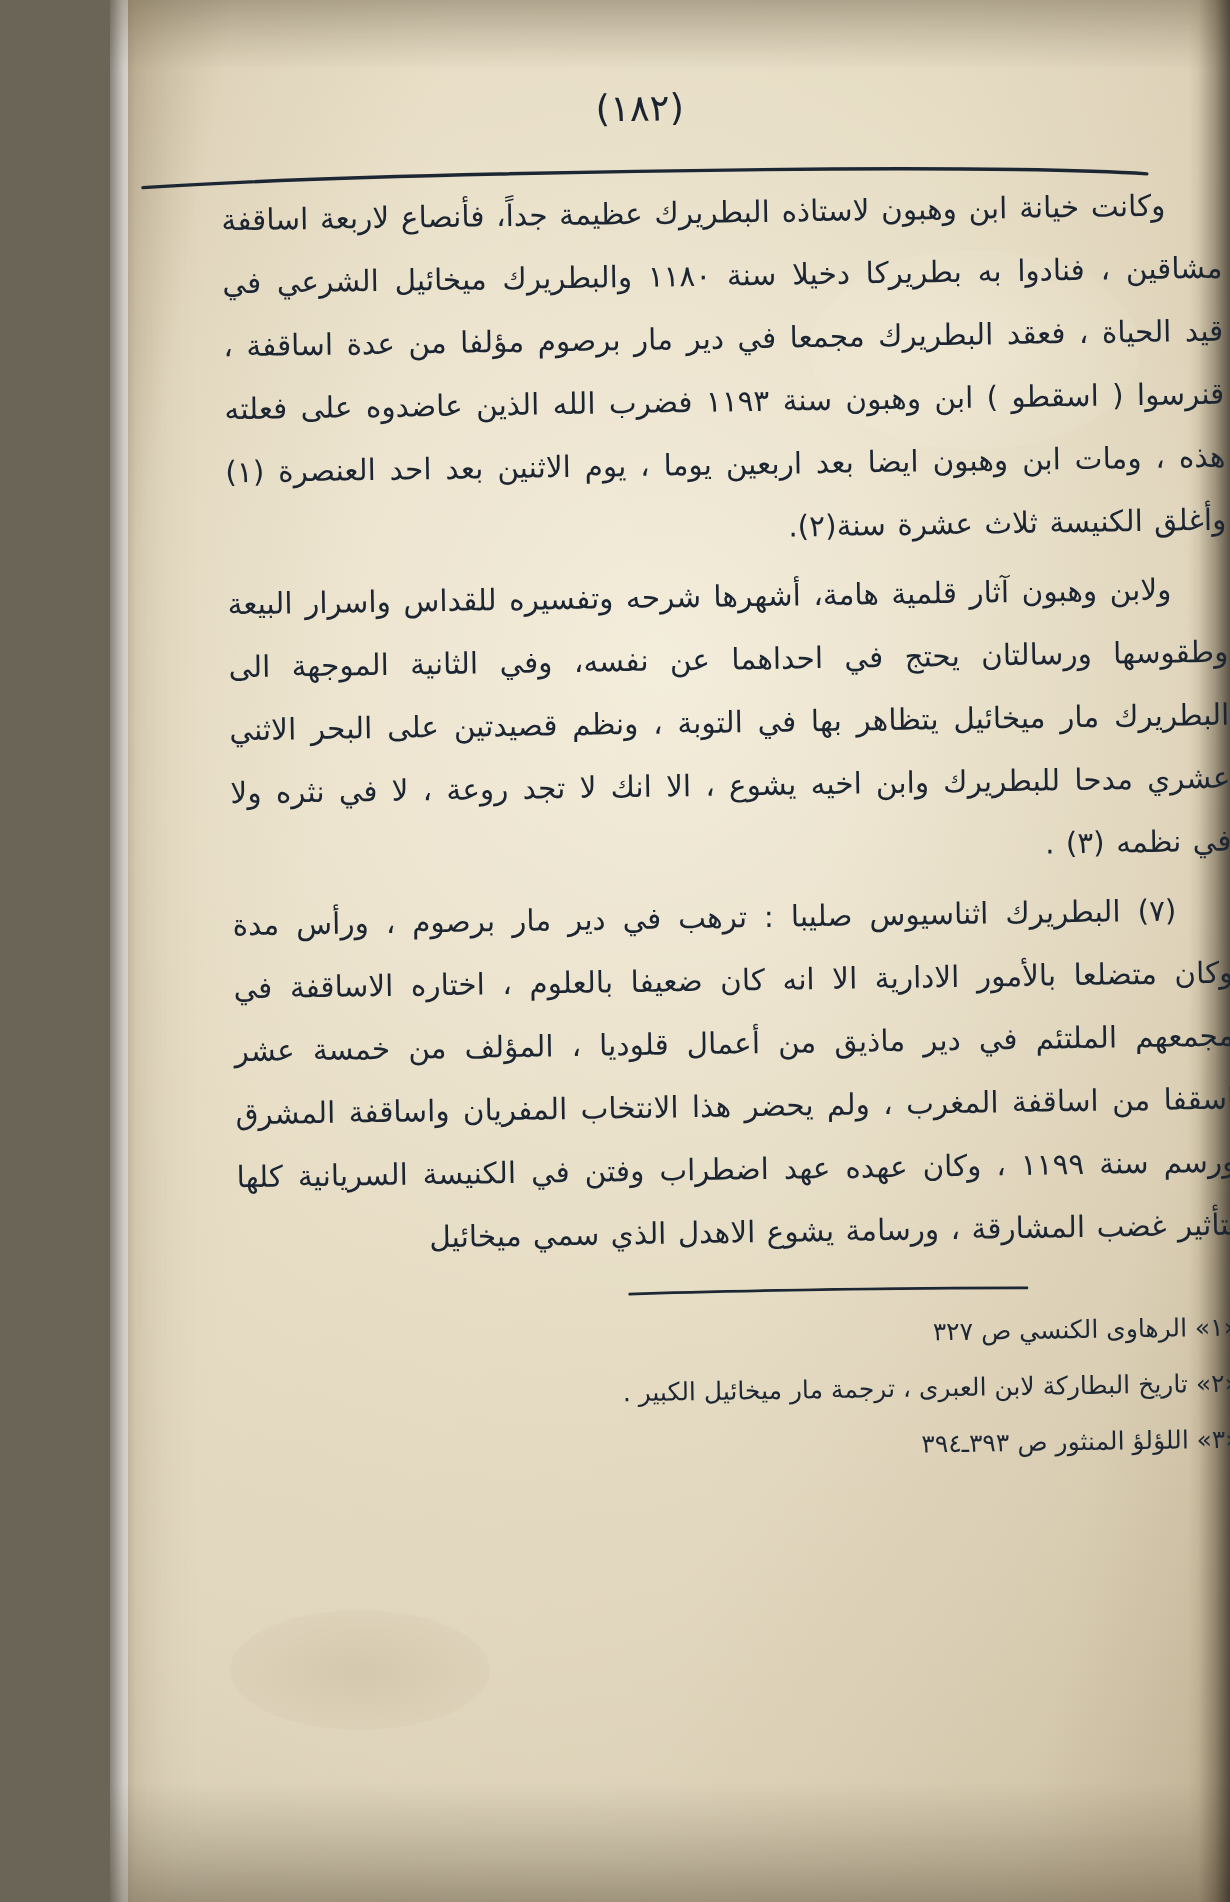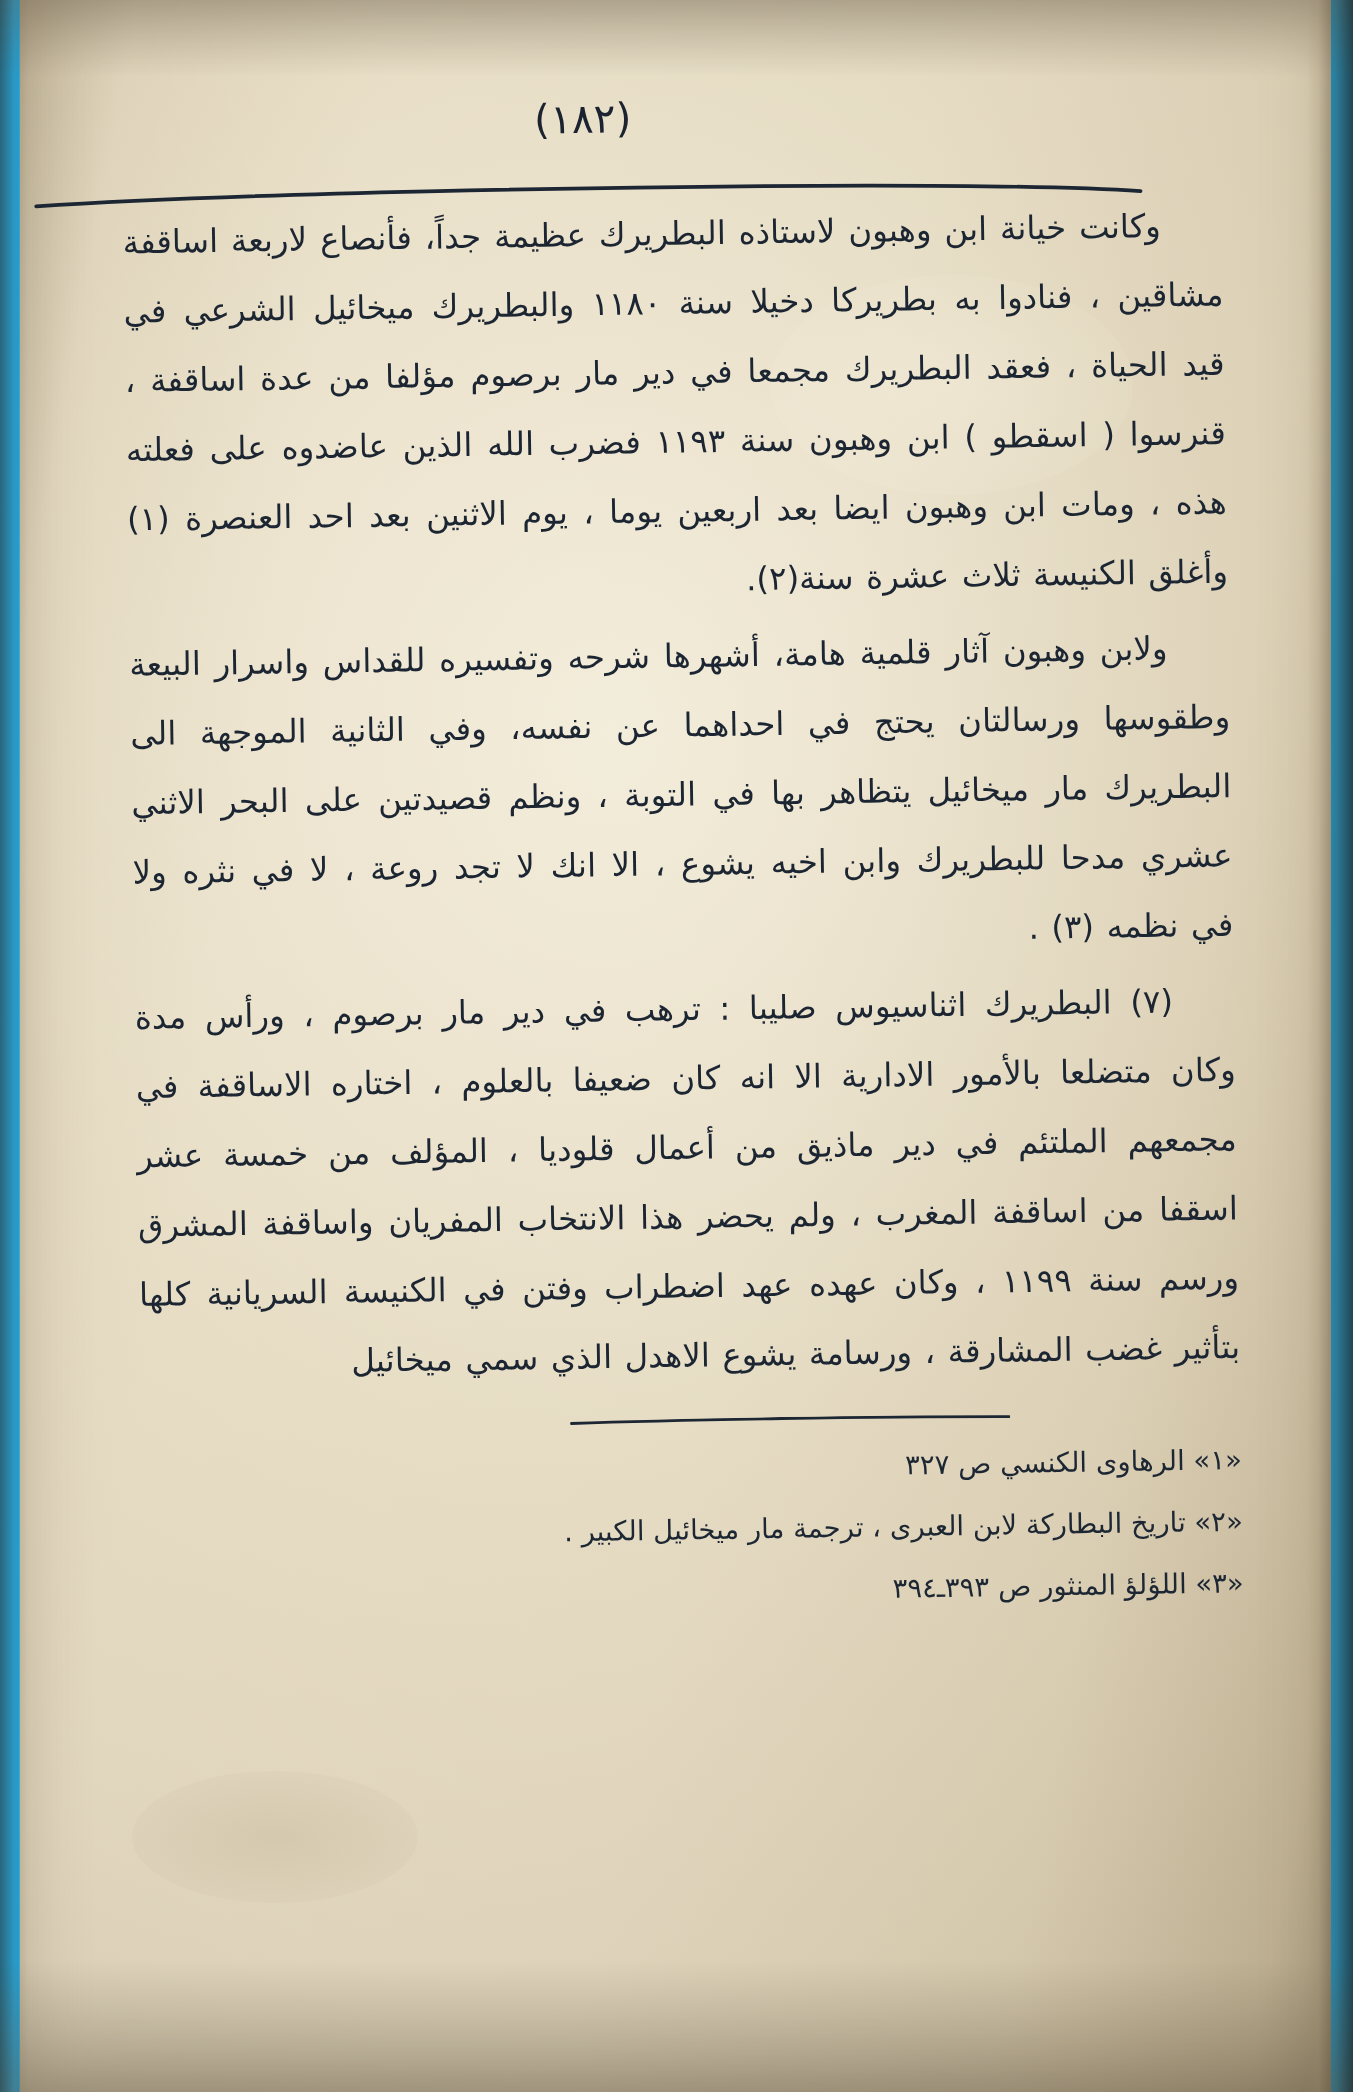--- a/index.html
+++ b/index.html
@@ -2,24 +2,24 @@
 <html lang="ar" dir="rtl"><head>
 <meta charset="utf-8">
 <style>
   html, body {
     margin: 0;
     padding: 0;
     background: #6b6558;
   }
   .page {
     position: relative;
-    width: 1230px;
+    width: 1120px;
     height: 1902px;
     overflow: hidden;
-    background: #0ea5e9;
+    background: #e5e5e5;
     font-family: "DejaVu Sans", sans-serif;
   }
 
   
   .paper {
     position: absolute;
     left: 18px;
     top: 0px;
     width: 1192px;
     height: 1902px;

